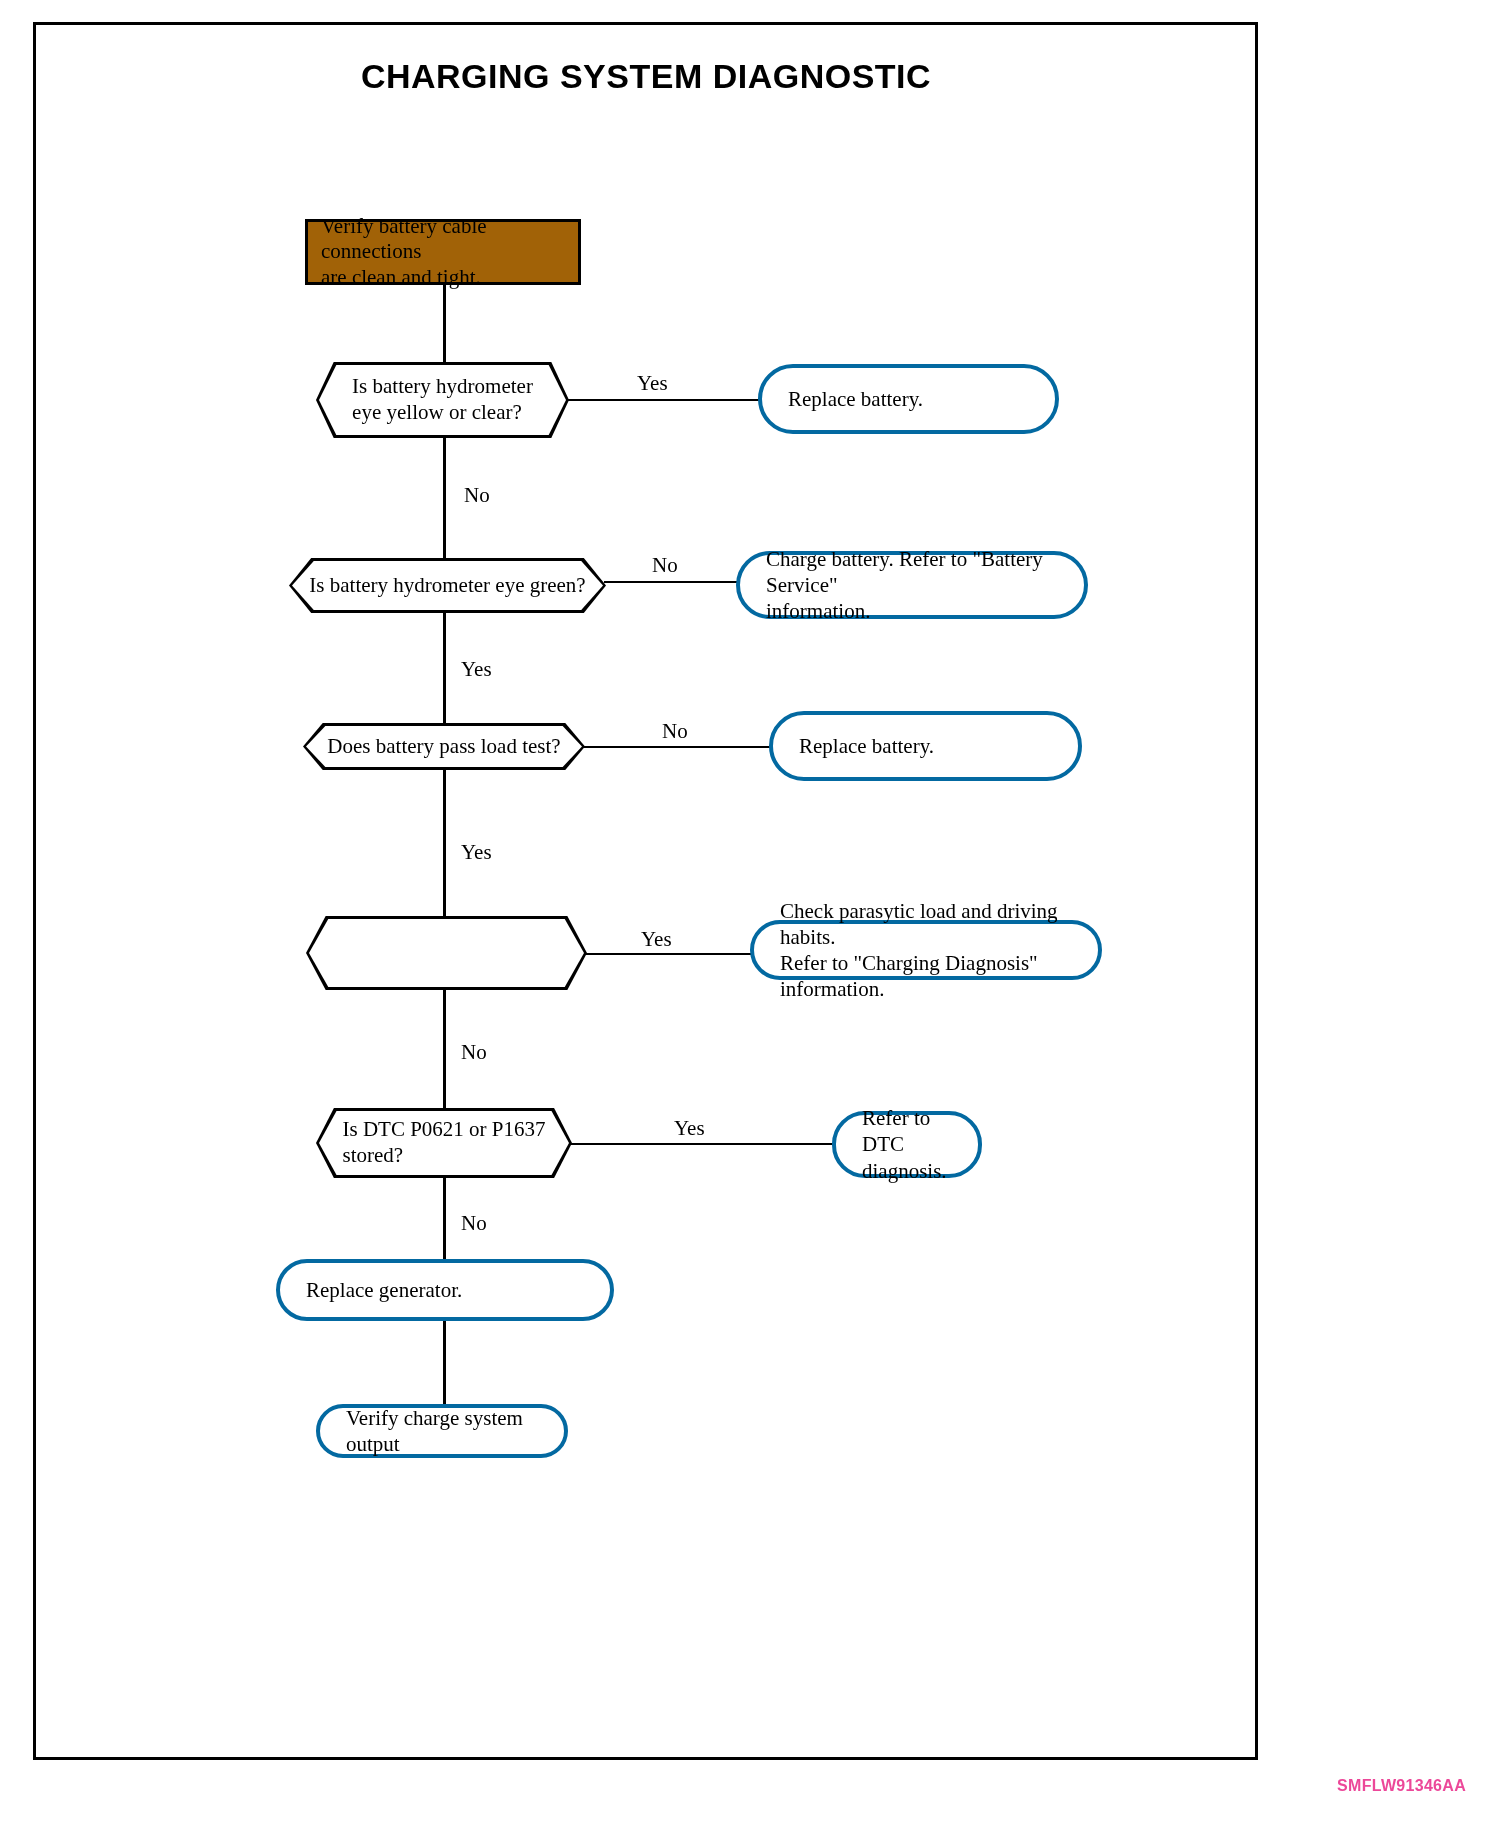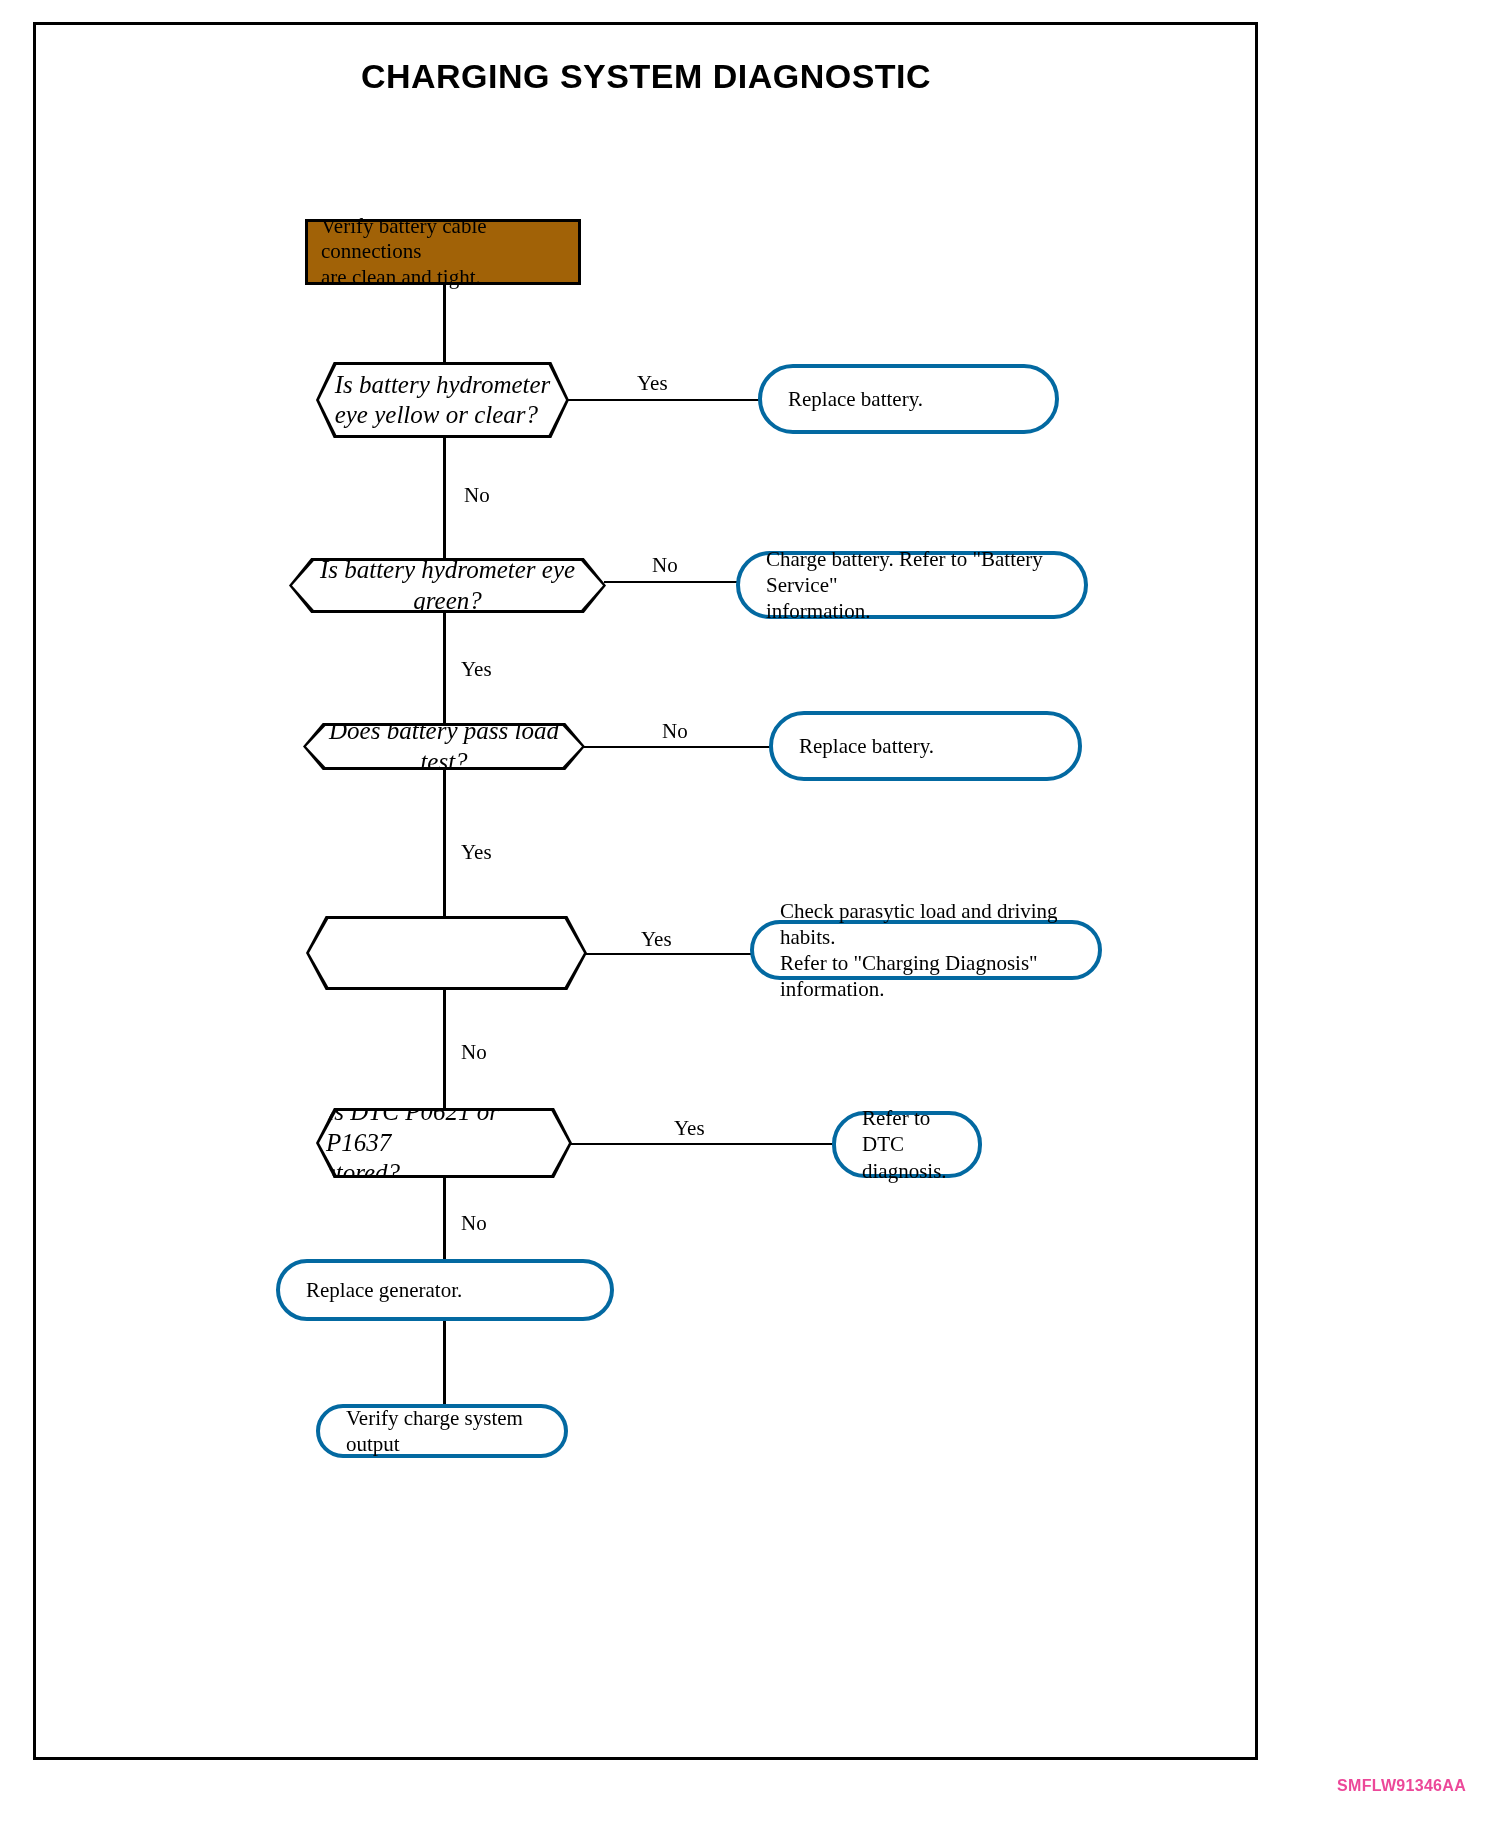--- a/index.html
+++ b/index.html
@@ -103,26 +103,25 @@
   }
   .node-hex .hex-inner {
     position: absolute;
     left: 3px; top: 3px; right: 3px; bottom: 3px;
     background: #fff;
     clip-path: polygon(7% 0%, 93% 0%, 100% 50%, 93% 100%, 7% 100%, 0% 50%);
   }
   .node-hex .txt {
     position: relative;
     z-index: 2;
-    font-size: 25px;
+    font-size: 21px;
     line-height: 1.22;
     white-space: pre-line;
     text-align: left;
     padding: 0 10px;
-    font-style: italic;
   }
   .node-hex.center-txt .txt { text-align: center; }
 
   
   #corner-code {
     position: absolute;
     right: 38px;
     top: 1777px;
     font-family: "Liberation Sans", "DejaVu Sans", sans-serif;
     font-size: 16px;

